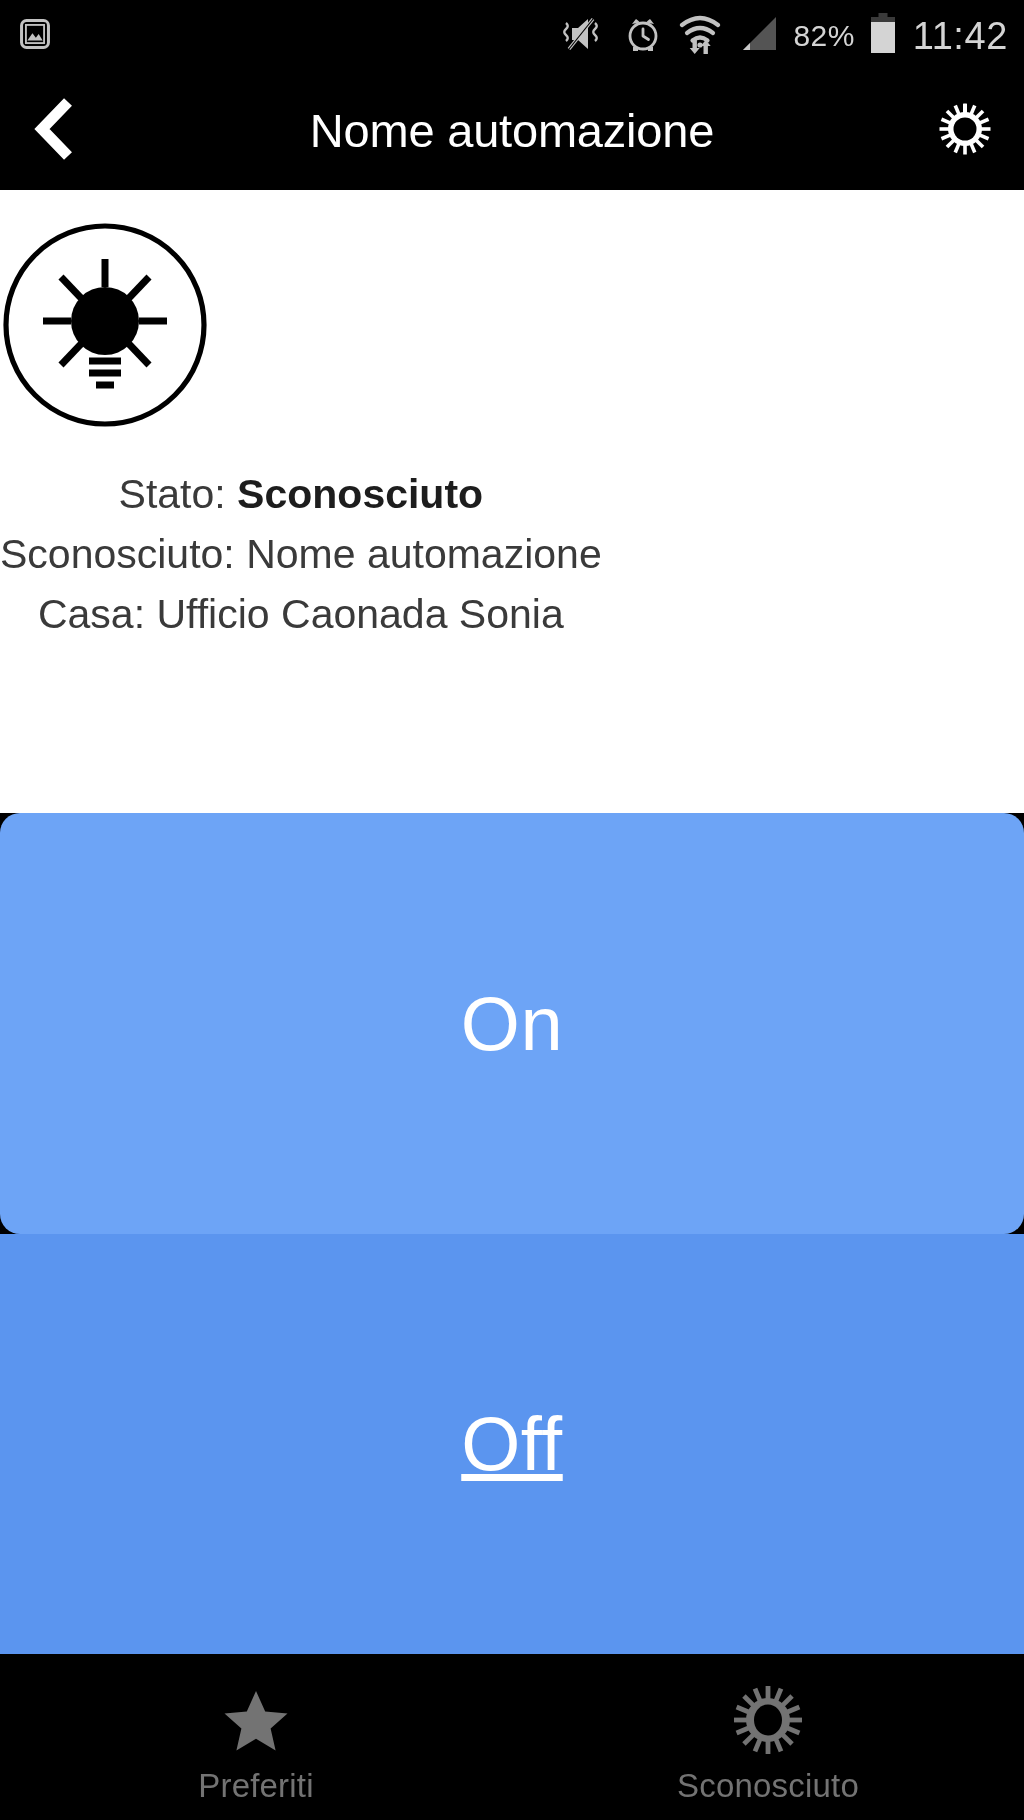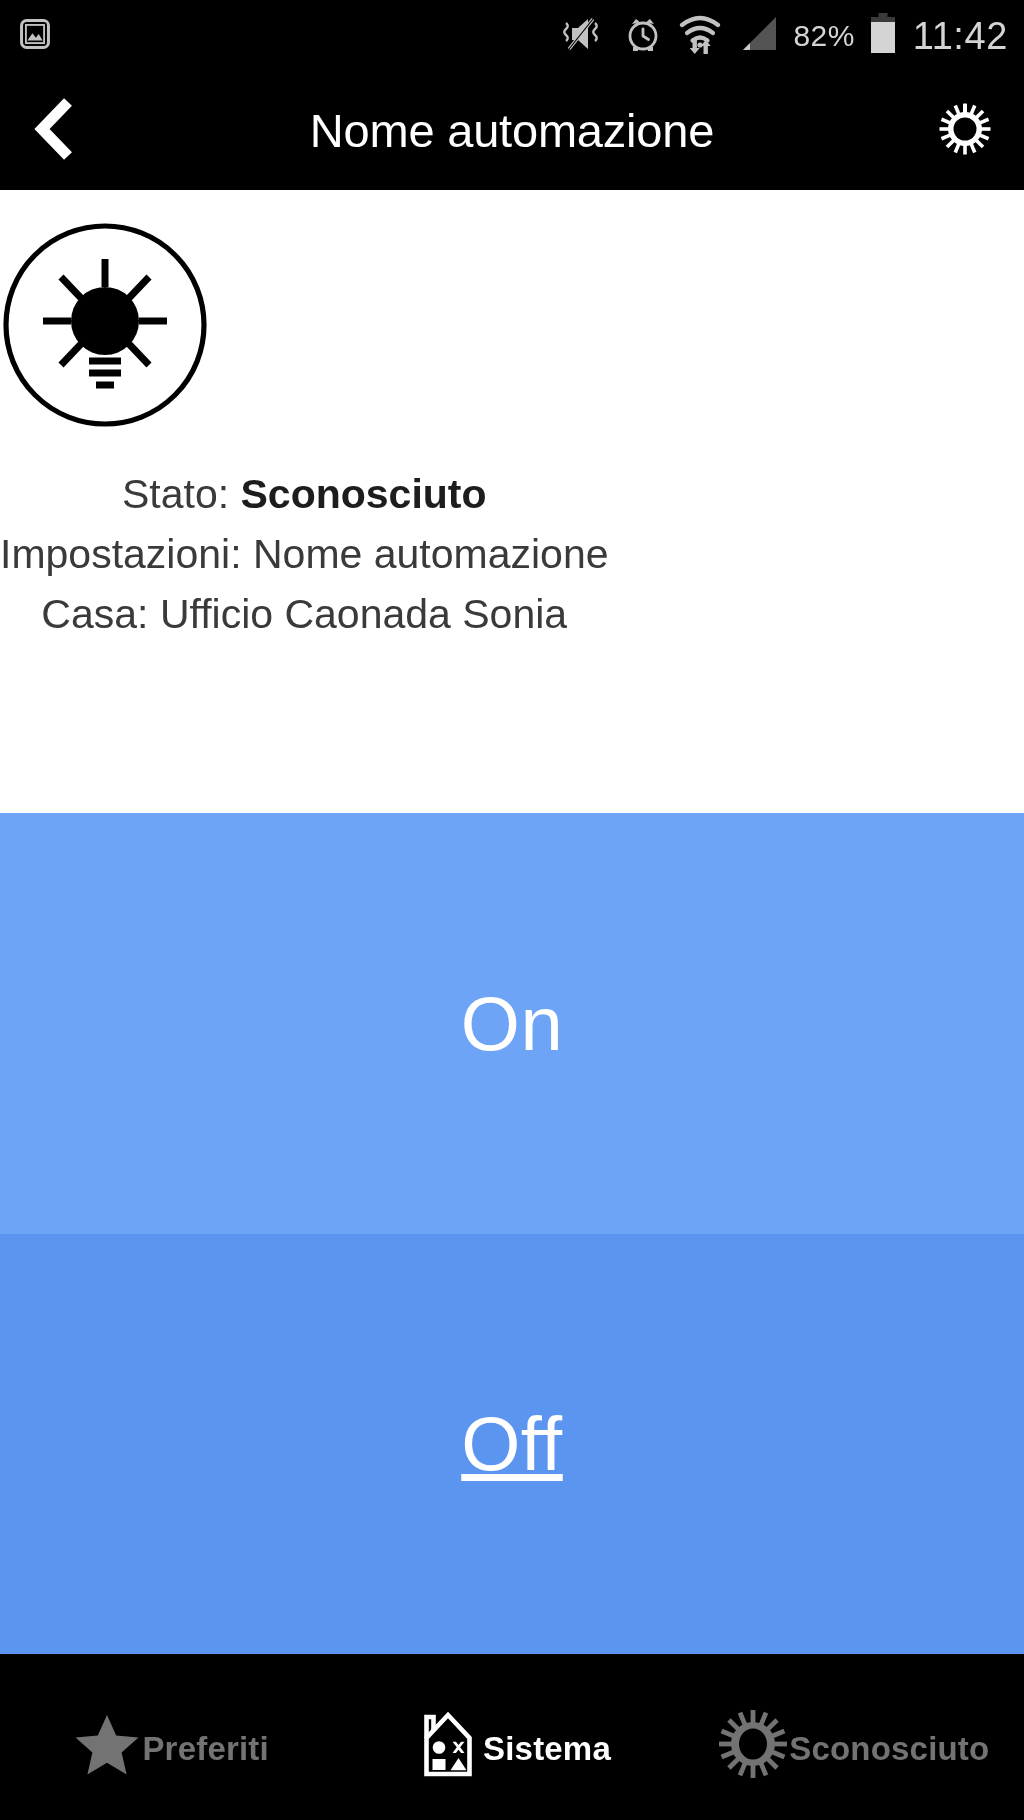--- a/index.html
+++ b/index.html
@@ -101,36 +101,35 @@
   #controls { flex:1 1 auto; display:flex; flex-direction:column; }
   .cmd-btn {
     flex:1 1 50%;
     display:flex; align-items:center; justify-content:center;
     cursor:pointer;
     color:#ffffff;
     font-size:76px;
     font-weight:300;
     letter-spacing:0.5px;
   }
-  #btn-on  { background:#6da4f6; }
+  #btn-on  { background:#6da4f6;border-radius:20px; }
   #btn-off { background:#5b95ef;text-decoration:underline; }
 
   
   #bottom-nav {
     flex:0 0 166px;
     background:#000;
     display:flex;
   }
   .nav-item {
     flex:1 1 33.333%;
-    display:flex; 
+    display:flex; flex-direction:column;
     align-items:center; justify-content:center;
     cursor:pointer;
     padding-top:14px;
-    font-weight:bold;
   }
   .nav-icon { height:74px; display:flex; align-items:center; justify-content:center; }
   .nav-label {
     margin-top:10px;
     font-size:33px;
     letter-spacing:0.2px;
   }
   .nav-item.inactive .nav-label { color:#737373; }
   .nav-item.active   .nav-label { color:#ffffff; }
 </style>
@@ -279,21 +278,21 @@
         </svg>
       </span>
     </div>
 
     <div id="info-text">
       <div class="info-line">
         <span>Stato:</span>
         <span class="val-strong">Sconosciuto</span>
       </div>
       <div class="info-line">
-        <span>Impostazioni:</span>
+        <span>Sconosciuto:</span>
         <span>Nome automazione</span>
       </div>
       <div class="info-line">
         <span>Casa:</span>
         <span>Ufficio Caonada Sonia</span>
       </div>
     </div>
   </div>
 
   <div id="controls">
@@ -305,35 +304,20 @@
 
     <div class="nav-item inactive">
       <span class="nav-icon">
         <svg width="70" height="70" viewBox="0 0 70 70">
           <path d="M35 6 L44.2 26.6 L66.5 28.6 L49.6 43.4 L54.6 65.5 L35 53.7 L15.4 65.5 L20.4 43.4 L3.5 28.6 L25.8 26.6 Z" fill="#737373"></path>
         </svg>
       </span>
       <span class="nav-label">Preferiti</span>
     </div>
 
-    <div class="nav-item active">
-      <span class="nav-icon">
-        <svg width="70" height="72" viewBox="0 0 70 72">
-          <path d="M13.5 30 L13.5 66 L56.5 66 L56.5 30 L35 7 Z" fill="none" stroke="#ffffff" stroke-width="4.6"></path>
-          <path d="M13.5 30 L13.5 9 L20.5 9 L20.5 23" fill="none" stroke="#ffffff" stroke-width="4.6"></path>
-          <circle cx="26" cy="39.5" r="6.3" fill="#ffffff"></circle>
-          <g fill="#ffffff">
-            <path d="M39.5 33.8 l3.4 0 l2.6 3.1 l2.6 -3.1 l3.4 0 l-4.3 5.5 l4.3 5.6 l-3.4 0 l-2.6 -3.2 l-2.6 3.2 l-3.4 0 l4.3 -5.6 z"></path>
-          </g>
-          <rect x="19.5" y="51" width="13" height="11" fill="#ffffff"></rect>
-          <path d="M45.5 50 L53.5 62.2 L37.5 62.2 Z" fill="#ffffff"></path>
-        </svg>
-      </span>
-      <span class="nav-label">Sistema</span>
-    </div>
 
     <div class="nav-item inactive">
       <span class="nav-icon">
         <svg width="72" height="72" viewBox="0 0 72 72">
           <circle cx="36" cy="36" r="22" fill="#737373"></circle>
           <g fill="#737373">
             <rect x="33.6" y="2" width="4.8" height="13" transform="rotate(0 36 36)"></rect>
             <rect x="33.6" y="2" width="4.8" height="13" transform="rotate(22.5 36 36)"></rect>
             <rect x="33.6" y="2" width="4.8" height="13" transform="rotate(45 36 36)"></rect>
             <rect x="33.6" y="2" width="4.8" height="13" transform="rotate(67.5 36 36)"></rect>

